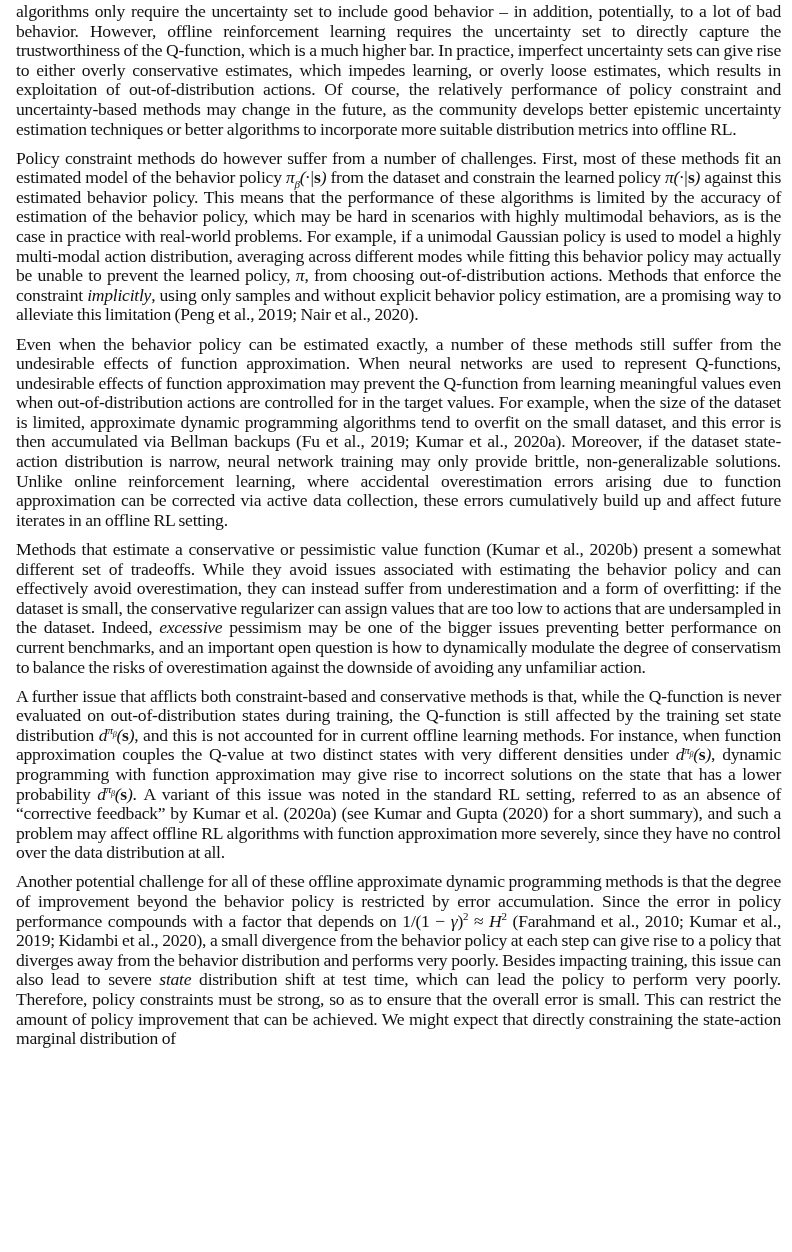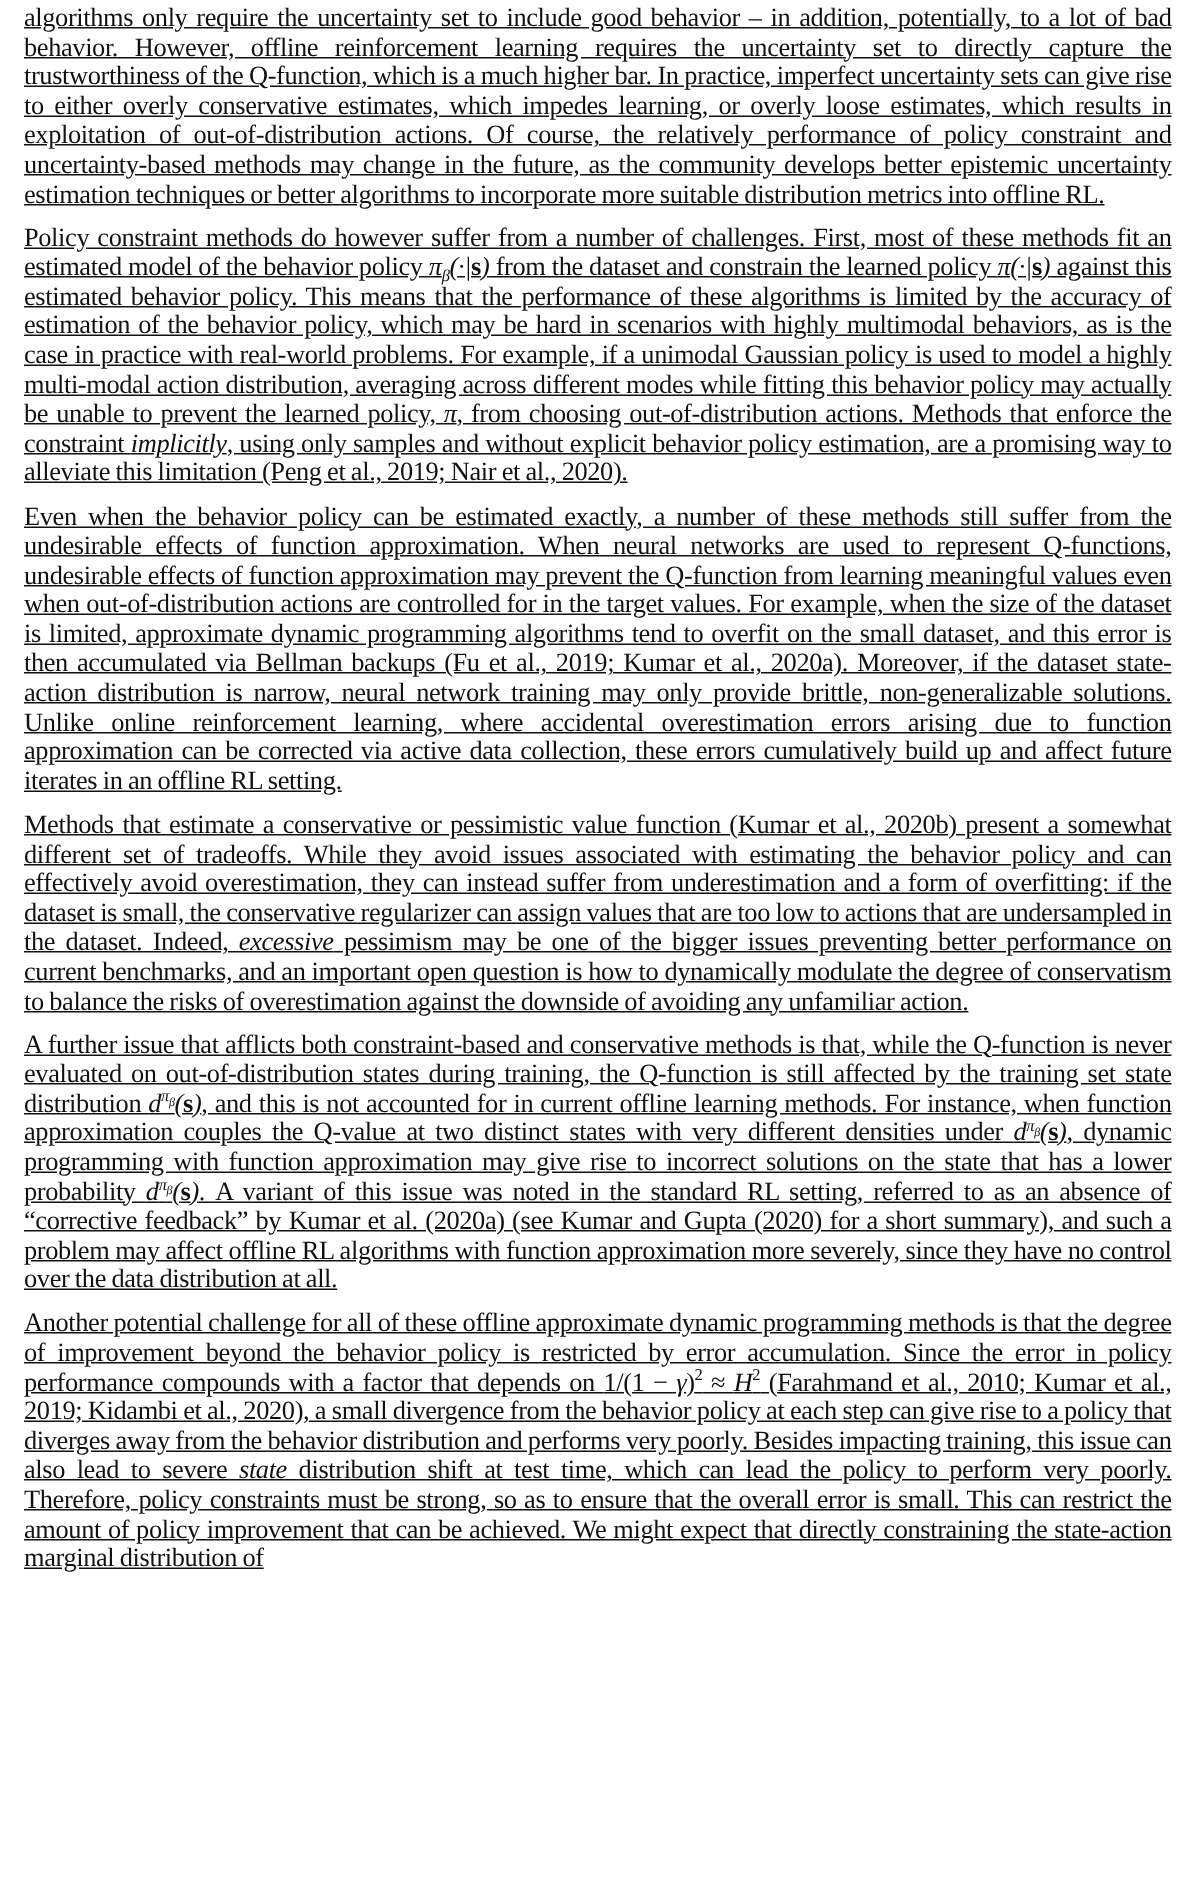--- a/index.html
+++ b/index.html
@@ -1,21 +1,21 @@
 <!DOCTYPE html>
 <html><head>
 <meta charset="utf-8">
 <style>
   html, body { margin: 0; padding: 0; background: #ffffff; }
   body {
     width: 792px; height: 1252px; overflow: hidden;
     font-family: "Liberation Serif", "DejaVu Serif", serif;
     color: #111111;
   }
-  .page { padding: 2px 11px 0 16px; text-decoration: underline; }
+  .page { padding: 2px 11px 0 16px; }
   p.para {
     margin: 0 0 9.5px 0;
     font-size: 17.6px;
     line-height: 19.6px;
     text-align: justify;
     letter-spacing: -0.25px;
     word-spacing: -0.5px;
   }
   em { font-style: italic; }
   .math { font-style: italic; font-family: "Liberation Serif", "DejaVu Serif", serif; }

